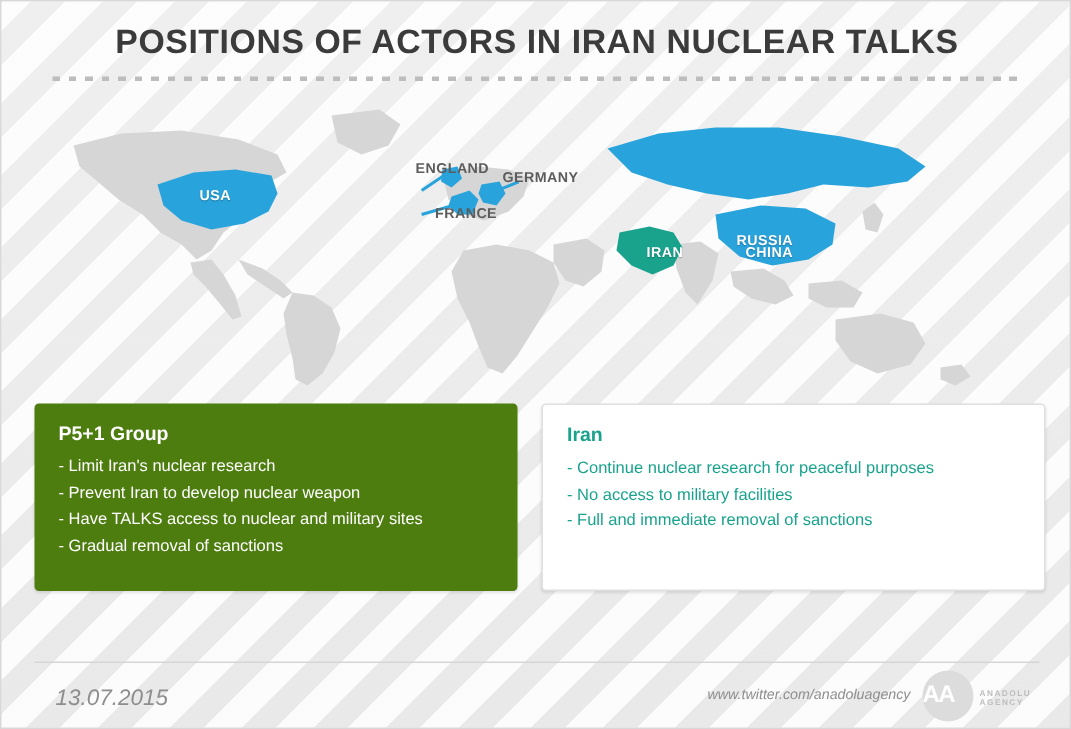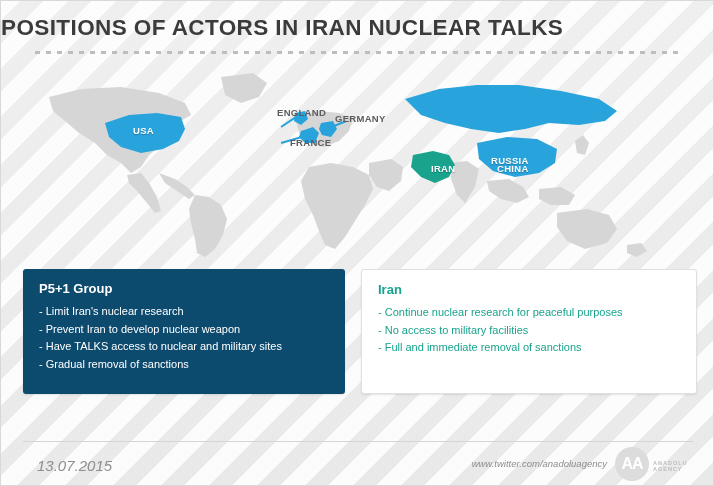--- a/index.html
+++ b/index.html
@@ -29,21 +29,21 @@
         rgba(255,255,255,0.85) 16px,
         rgba(255,255,255,0.85) 34px
       ),
       linear-gradient(#efefef, #e9e9e9);
   }
   .title-wrap {
     position: absolute;
     top: 14px;
     left: 0;
     width: 714px;
-    text-align: left;
+    text-align: center;
   }
   .title {
     font-size: 22.5px;
     font-weight: bold;
     letter-spacing: 0.4px;
     color: #3b3b3b;
     text-transform: uppercase;
     font-family: "Liberation Sans", sans-serif;
   }
   .dash-rule {
@@ -108,21 +108,21 @@
     top: 0;
     border-radius: 3px;
     padding: 12px 16px 10px 16px;
     box-sizing: border-box;
     box-shadow: 0 1px 2px rgba(0,0,0,0.10);
   }
   .panel.left {
     left: 22px;
     width: 322px;
     height: 125px;
-    background: #0c4a6e;
+    background: #4d7c0f;
   }
   .panel.right {
     left: 360px;
     width: 336px;
     height: 125px;
     background: #ffffff;
     border: 1px solid #e0e0e0;
   }
   .panel-title {
     font-size: 13px;
@@ -180,21 +180,21 @@
     position: absolute;
     left: 0;
     top: 0;
     width: 34px;
     height: 34px;
     border-radius: 50%;
     background: #dcdcdc;
     color: #ffffff;
     font-size: 16px;
     font-weight: bold;
-    text-align: center;
+    text-align: left;
     line-height: 34px;
     letter-spacing: -1px;
   }
   .logo-text {
     position: absolute;
     left: 38px;
     top: 13px;
     font-size: 5.5px;
     letter-spacing: 1px;
     color: #bdbdbd;

